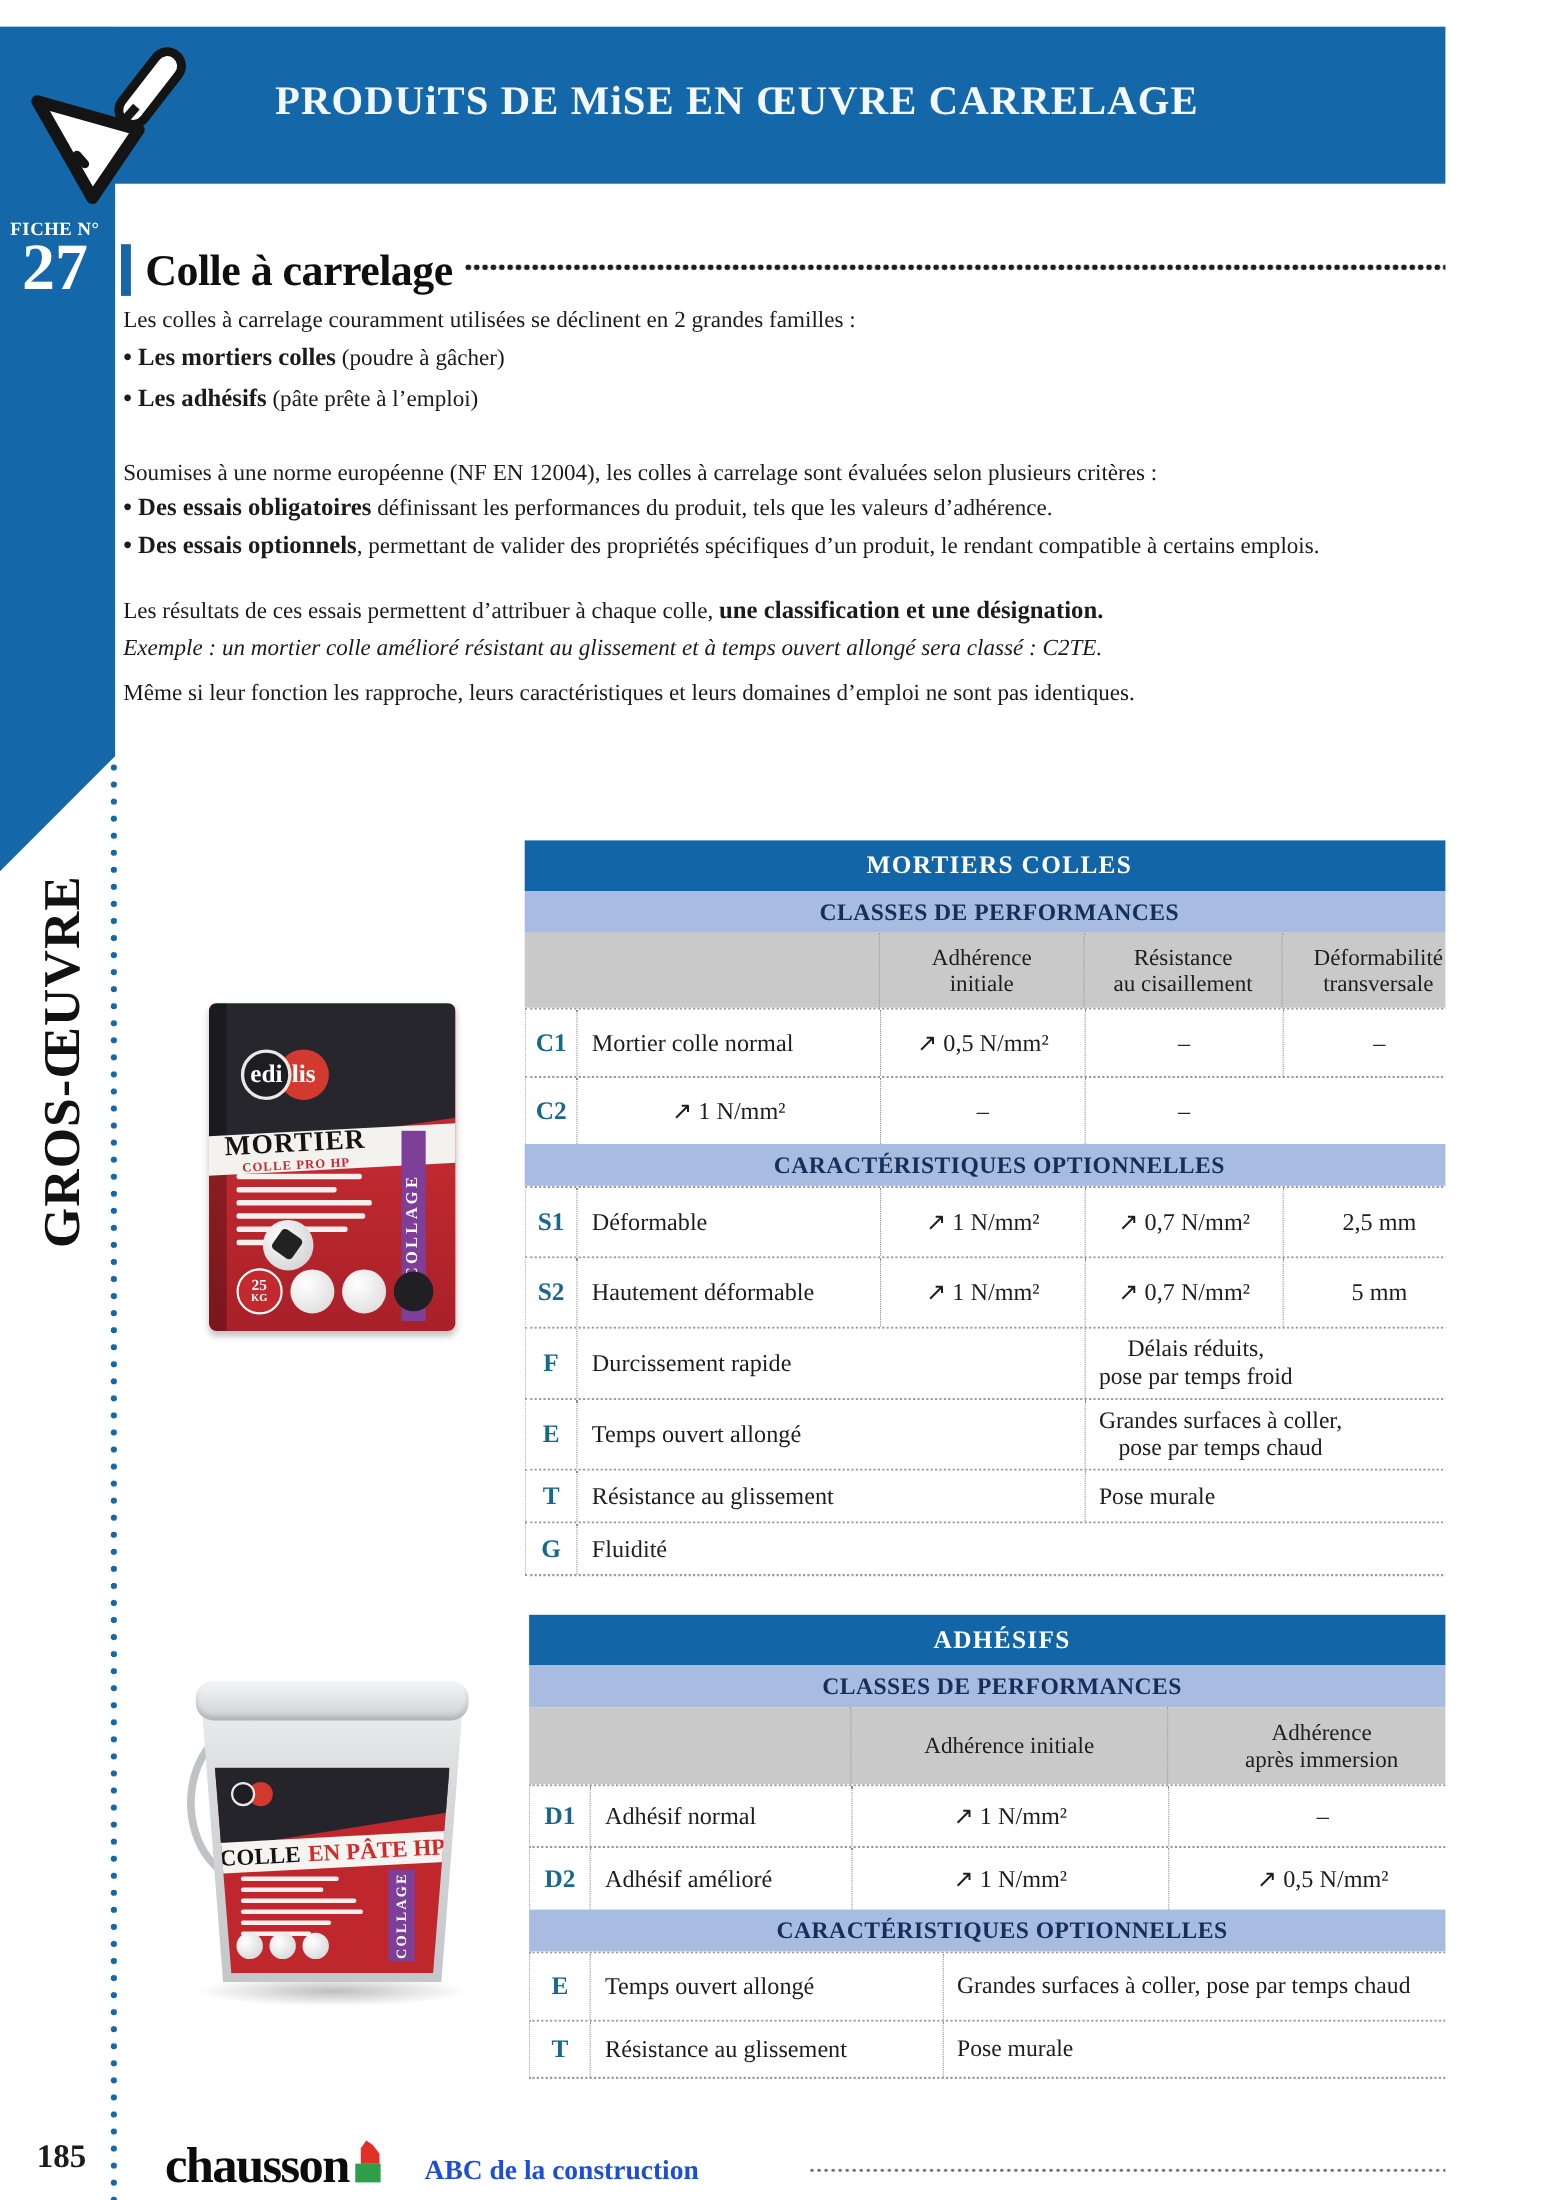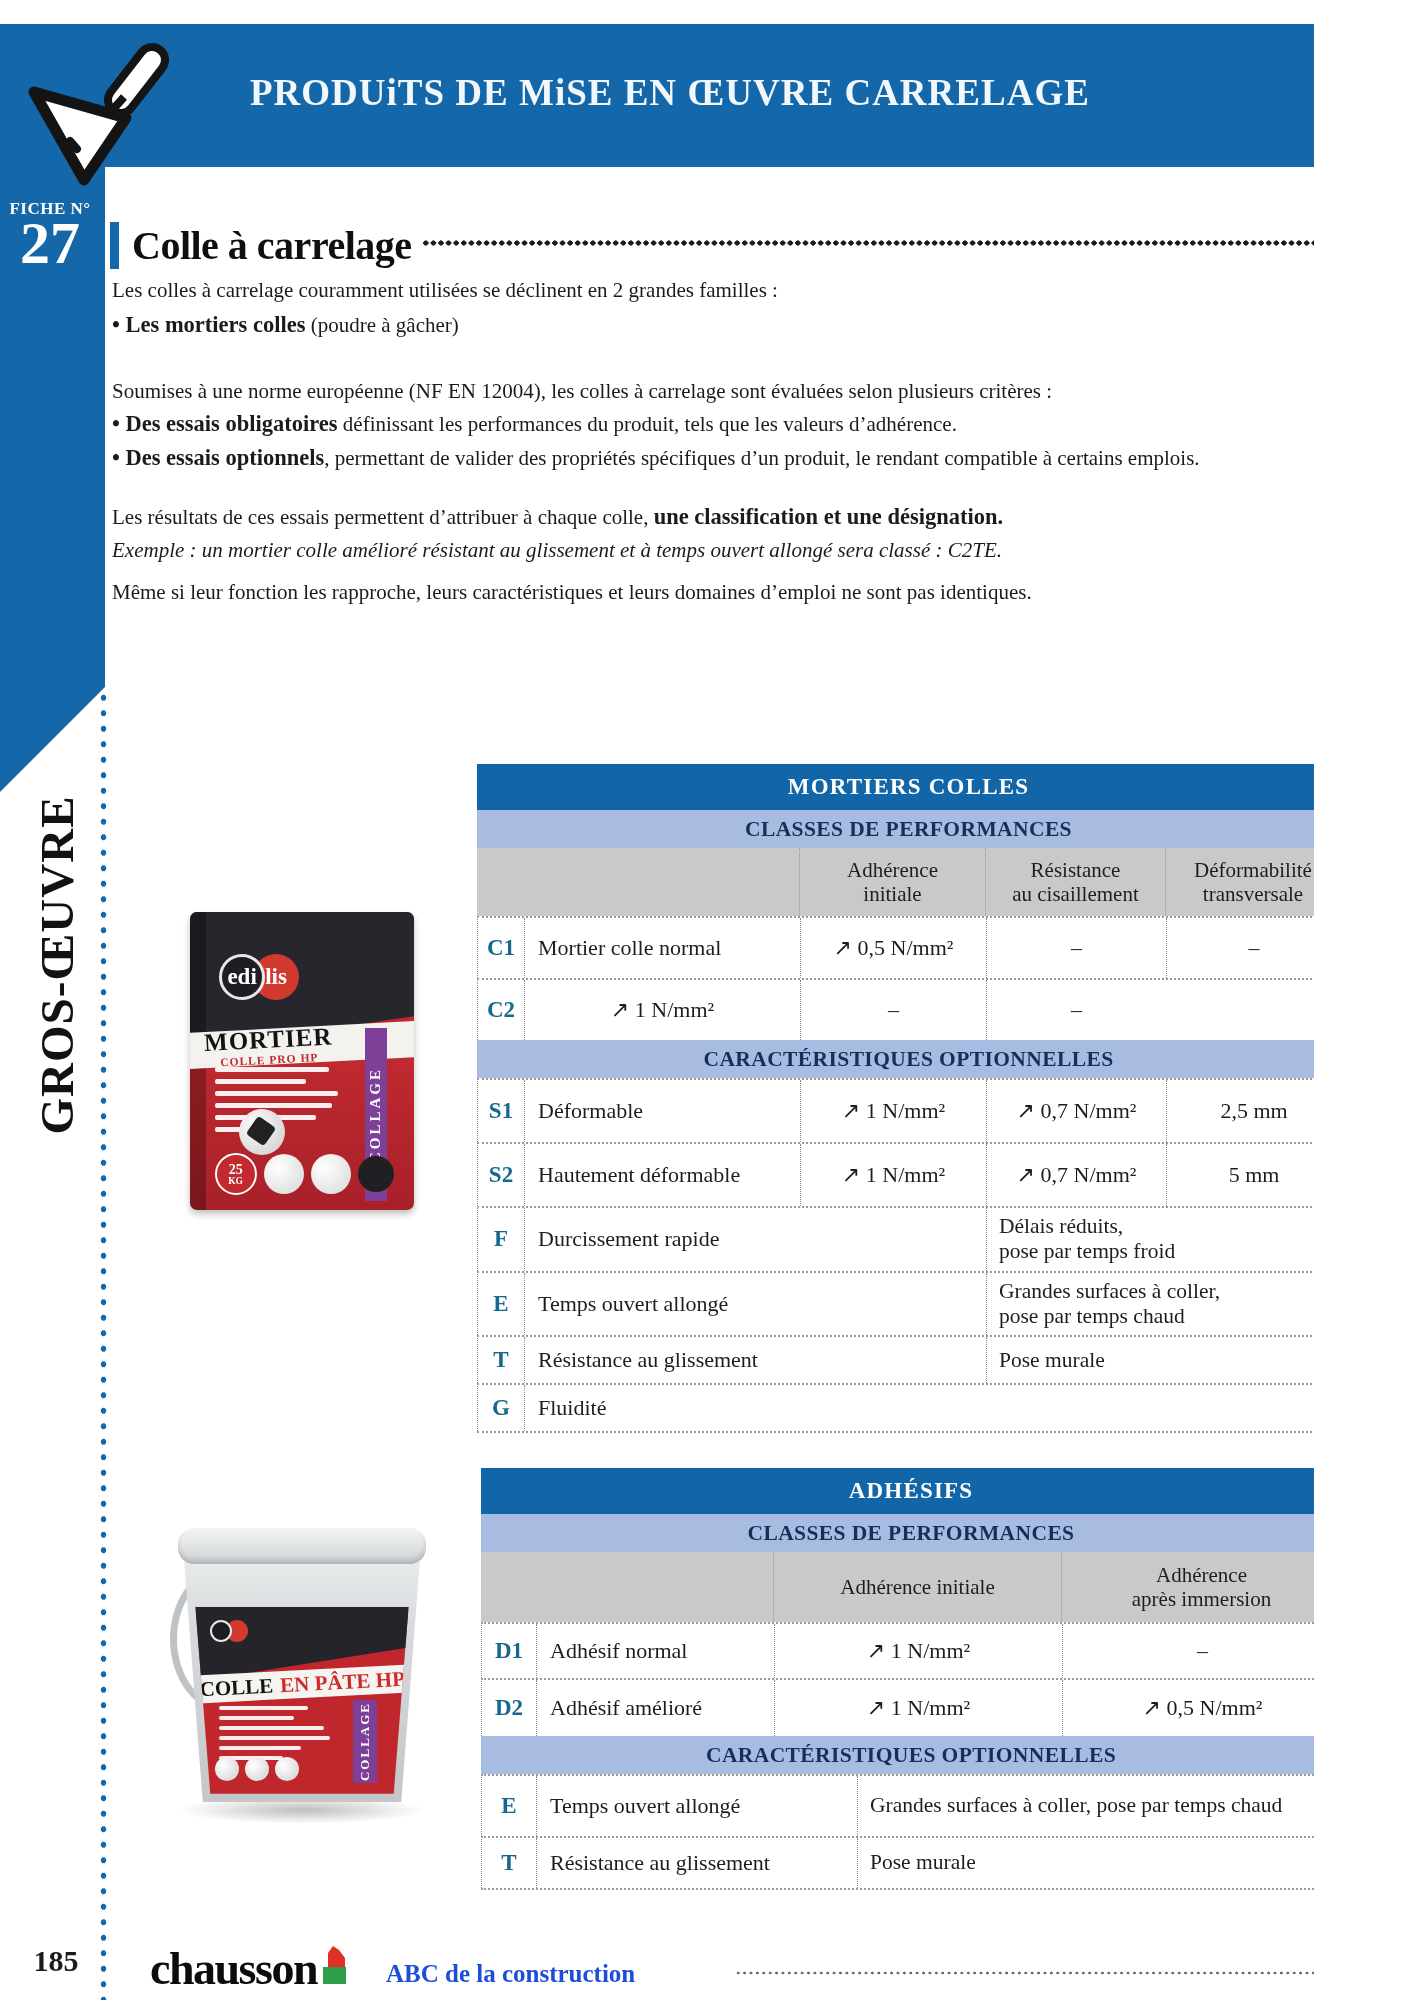--- a/index.html
+++ b/index.html
@@ -58,21 +58,21 @@
   .gc { display:flex; align-items:center; justify-content:center; text-align:center; font-size:21px;
         color:#1e1e1e; line-height:1.15; white-space:pre-line; border-left:1px dotted #9a9a9a; }
   .gc:first-child { border-left:none; }
   .trow { display:grid; border-top:2px dotted #9a9a9a; border-left:1px dotted #8a8a8a; border-right:1px dotted #8a8a8a; }
   .t1 .r5 { grid-template-columns:46px 276px 186px 180px 175px; }
   .t1 .r3 { grid-template-columns:46px 462px 355px; }
   .t2 .r4 { grid-template-columns:54px 238px 288px 280px; }
   .t2 .r3 { grid-template-columns:54px 321px 485px; }
   .h46{min-height:46px;} .h50{min-height:50px;} .h54{min-height:54px;}
   .h56{min-height:56px;} .h60{min-height:60px;} .h62{min-height:62px;}
-  .cell { display:flex; align-items:center; font-size:22px; }
+  .cell { display:flex; align-items:center; font-size:22px;text-align:center; }
   .cell + .cell { border-left:1px dotted #8a8a8a; }
   .code { justify-content:center; font-weight:bold; color:#17688f; font-size:23px; }
   .label { padding-left:13px; }
   .val { justify-content:center; }
   .desc { padding:6px 12px; line-height:1.18; font-size:21.5px; white-space:pre-line; }
 
   
   .bag { position:absolute; left:190px; top:888px; width:224px; height:298px;
          background:linear-gradient(180deg,#b5242b,#c22a30 45%,#a92028); border-radius:7px;
          overflow:hidden; box-shadow:0 4px 7px rgba(0,0,0,.25); }
@@ -180,20 +180,21 @@
 
   <div class="title-row">
     <div class="title-tick"></div>
     <div class="page-title">Colle à carrelage</div>
     <div class="title-dots"></div>
   </div>
 
   <div class="intro">
     <p>Les colles à carrelage couramment utilisées se déclinent en 2 grandes familles :</p>
     <p class="bl"><span class="b">• Les mortiers colles</span><span> (poudre à gâcher)</span></p>
+    <p class="bl"><span class="b">• Les adhésifs</span><span> (pâte prête à l’emploi)</span></p>
     <p class="mt34">Soumises à une norme européenne (NF EN 12004), les colles à carrelage sont évaluées selon plusieurs critères :</p>
     <p class="bl2"><span class="b">• Des essais obligatoires</span><span> définissant les performances du produit, tels que les valeurs d’adhérence.</span></p>
     <p class="bl2"><span class="b">• Des essais optionnels</span><span>, permettant de valider des propriétés spécifiques d’un produit, le rendant compatible à certains emplois.</span></p>
     <p class="mt26"><span>Les résultats de ces essais permettent d’attribuer à chaque colle, </span><span class="b">une classification et une désignation.</span></p>
     <p class="it">Exemple : un mortier colle amélioré résistant au glissement et à temps ouvert allongé sera classé : C2TE.</p>
     <p class="mt12">Même si leur fonction les rapproche, leurs caractéristiques et leurs domaines d’emploi ne sont pas identiques.</p>
   </div>
 
   <div class="bag">
     <div class="bag-dark"></div>

